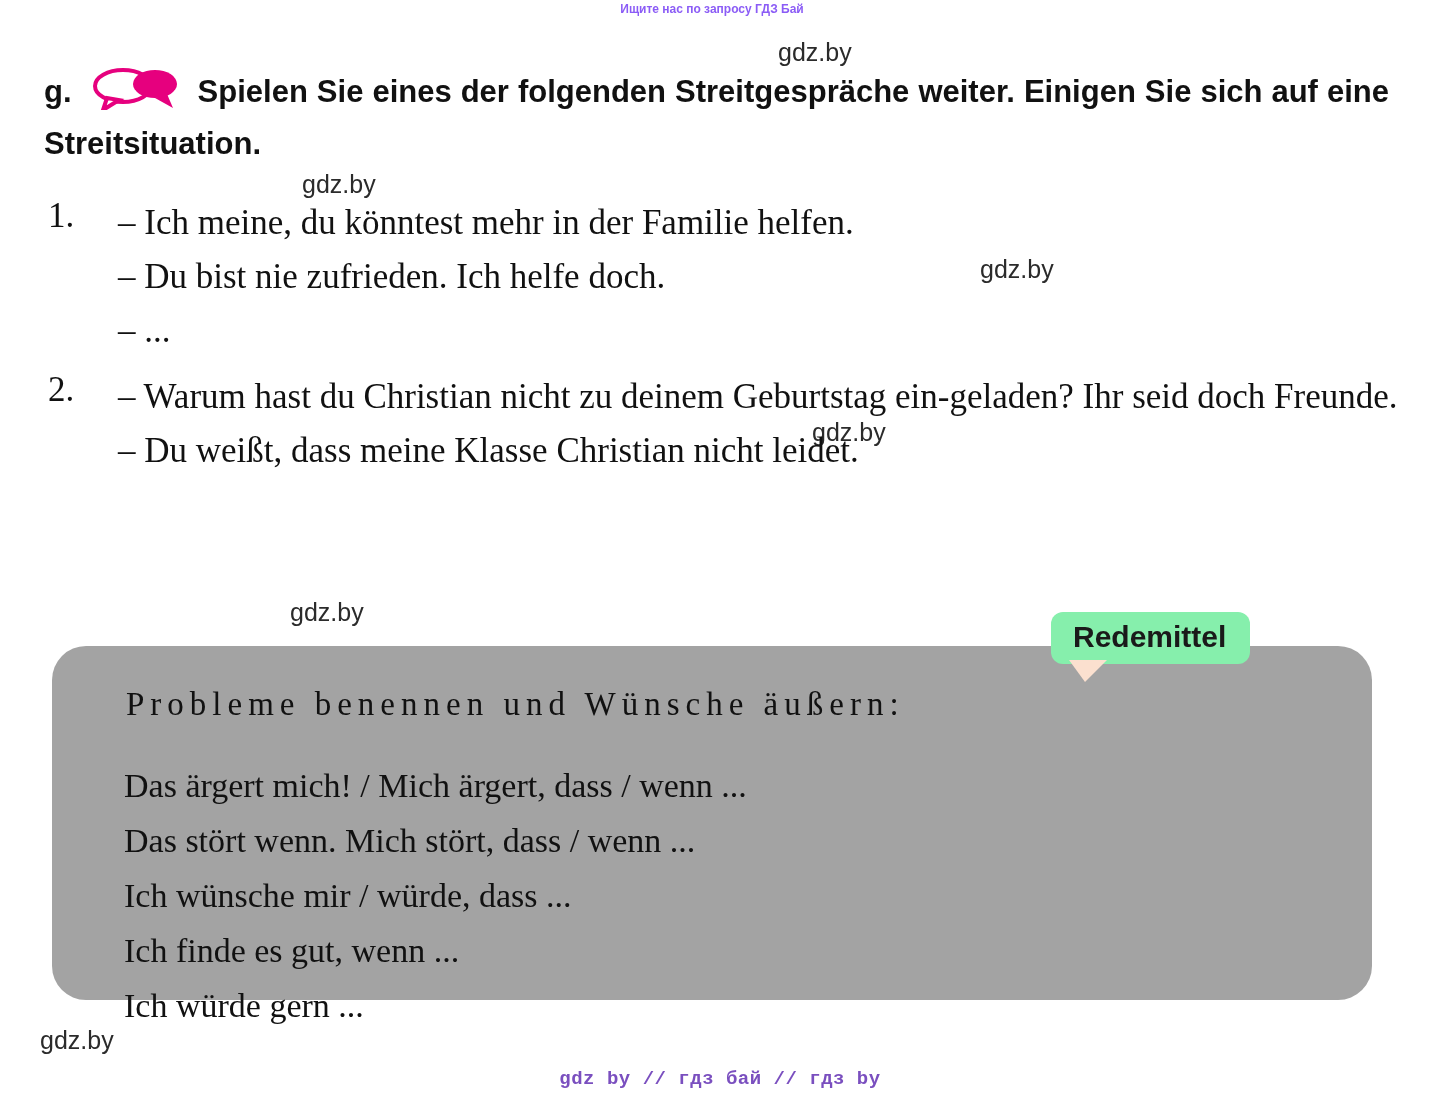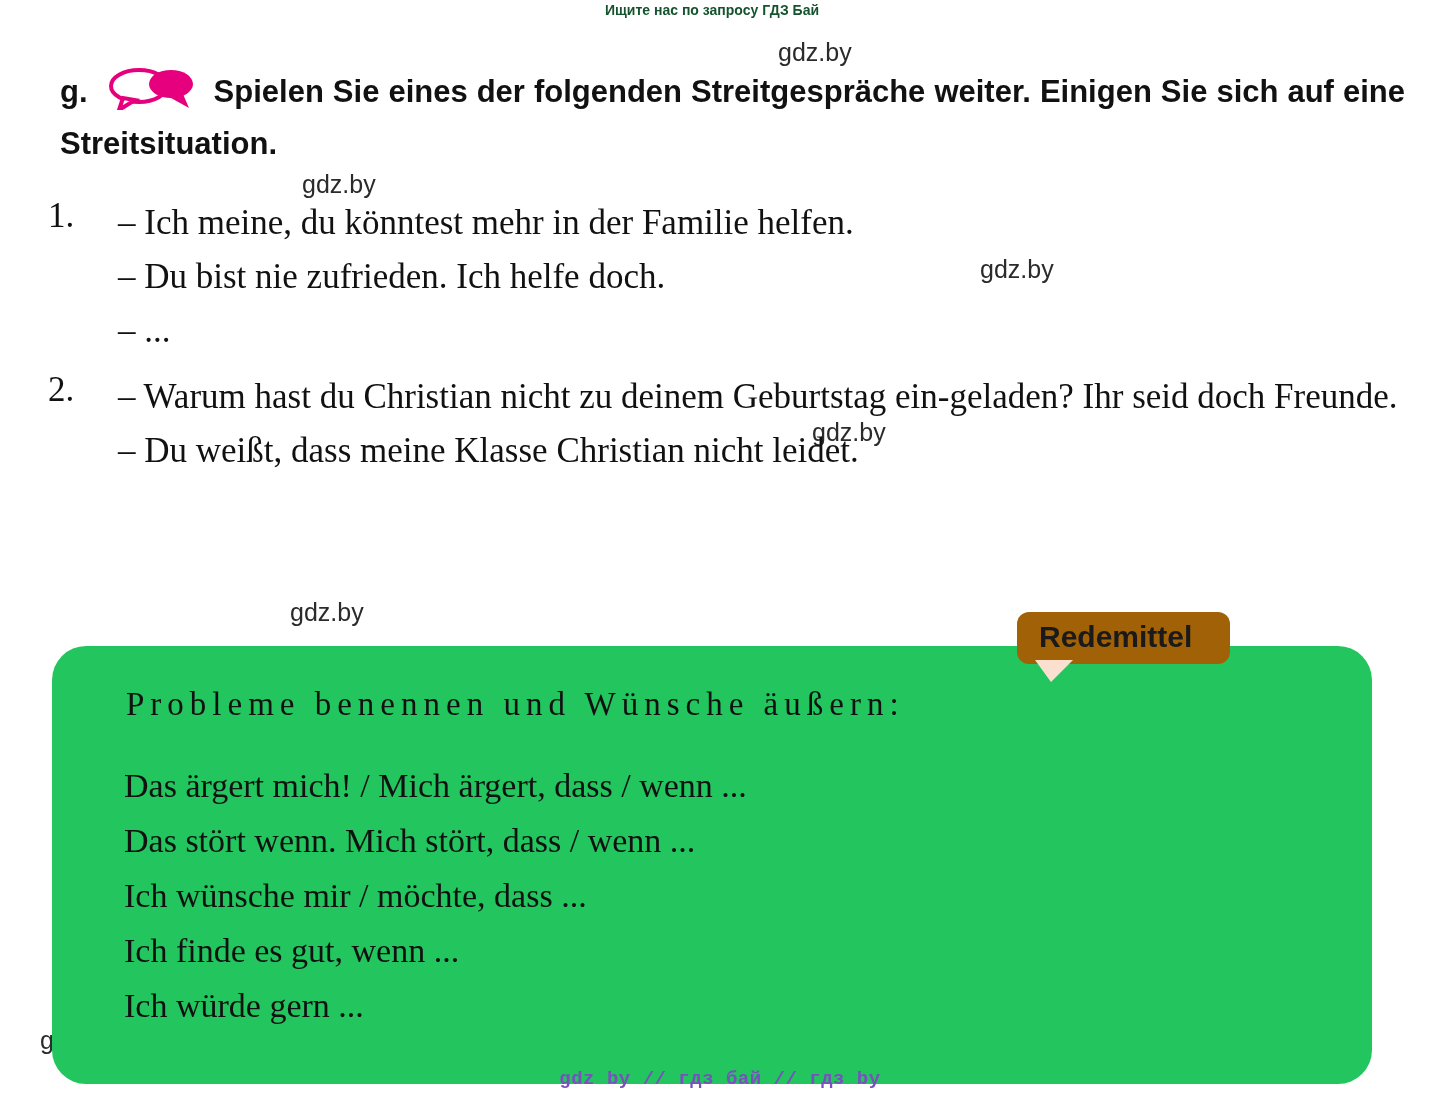--- a/index.html
+++ b/index.html
@@ -29,42 +29,42 @@
     font-size: 25px;
     white-space: nowrap;
     pointer-events: none;
   }
   .wm-top-green {
     position: absolute;
     top: 2px;
     left: 0;
     width: 1424px;
     text-align: center;
-    color: #14532d;
-    font-family: "Liberation Sans", sans-serif;
-    font-size: 14px;
+    color: #8b5cf6;
+    font-family: "Liberation Sans", sans-serif;
+    font-size: 12px;
     font-weight: bold;
   }
   .wm-footer {
     position: absolute;
     left: 0;
     top: 1068px;
     width: 1440px;
     text-align: center;
     color: #7a4fbf;
     font-family: Liberation Mono, monospace;
     font-size: 19px;
     font-weight: bold;
     letter-spacing: .5px;
   }
 
   
   .task-head {
     position: absolute;
-    left: 60px;
+    left: 44px;
     top: 68px;
     width: 1345px;
     font-family: "Liberation Sans", sans-serif;
     font-weight: bold;
     font-size: 31px;
     line-height: 44px;
     color: #111;
     text-align: justify;
   }
   .task-letter {
@@ -109,31 +109,31 @@
     padding-left: 28px;
     white-space: pre-wrap;
   }
 
   
   .redemittel-box {
     position: absolute;
     left: 52px;
     top: 646px;
     width: 1320px;
-    height: 438px;
-    background: #22c55e;
+    height: 354px;
+    background: #a3a3a3;
     border-radius: 34px;
   }
   .redemittel-tag {
     position: absolute;
-    left: 1017px;
+    left: 1051px;
     top: 612px;
-    background: #a16207;
+    background: #86efac;
     border-radius: 12px;
-    padding: 8px 38px 10px 22px;
+    padding: 8px 24px 10px 22px;
     font-family: "Liberation Sans", sans-serif;
     font-weight: bold;
     font-size: 30px;
     color: #1a1a1a;
   }
   .redemittel-tag::after {
     content: "";
     position: absolute;
     left: 18px;
     bottom: -18px;
@@ -214,21 +214,21 @@
       </div>
     </div>
 
   </div>
 
   <div class="redemittel-box">
     <div class="rm-title">Probleme benennen und Wünsche äußern:</div>
     <div class="rm-list">
       <div class="rm-item">Das ärgert mich! / Mich ärgert, dass / wenn ...</div>
       <div class="rm-item">Das stört wenn. Mich stört, dass / wenn ...</div>
-      <div class="rm-item">Ich wünsche mir / möchte, dass ...</div>
+      <div class="rm-item">Ich wünsche mir / würde, dass ...</div>
       <div class="rm-item">Ich finde es gut, wenn ...</div>
       <div class="rm-item">Ich würde gern ...</div>
     </div>
   </div>
   <div class="redemittel-tag">Redemittel</div>
 
   <div class="wm-footer">gdz by  //  гдз бай  //  гдз by</div>
 
 </div>
 

